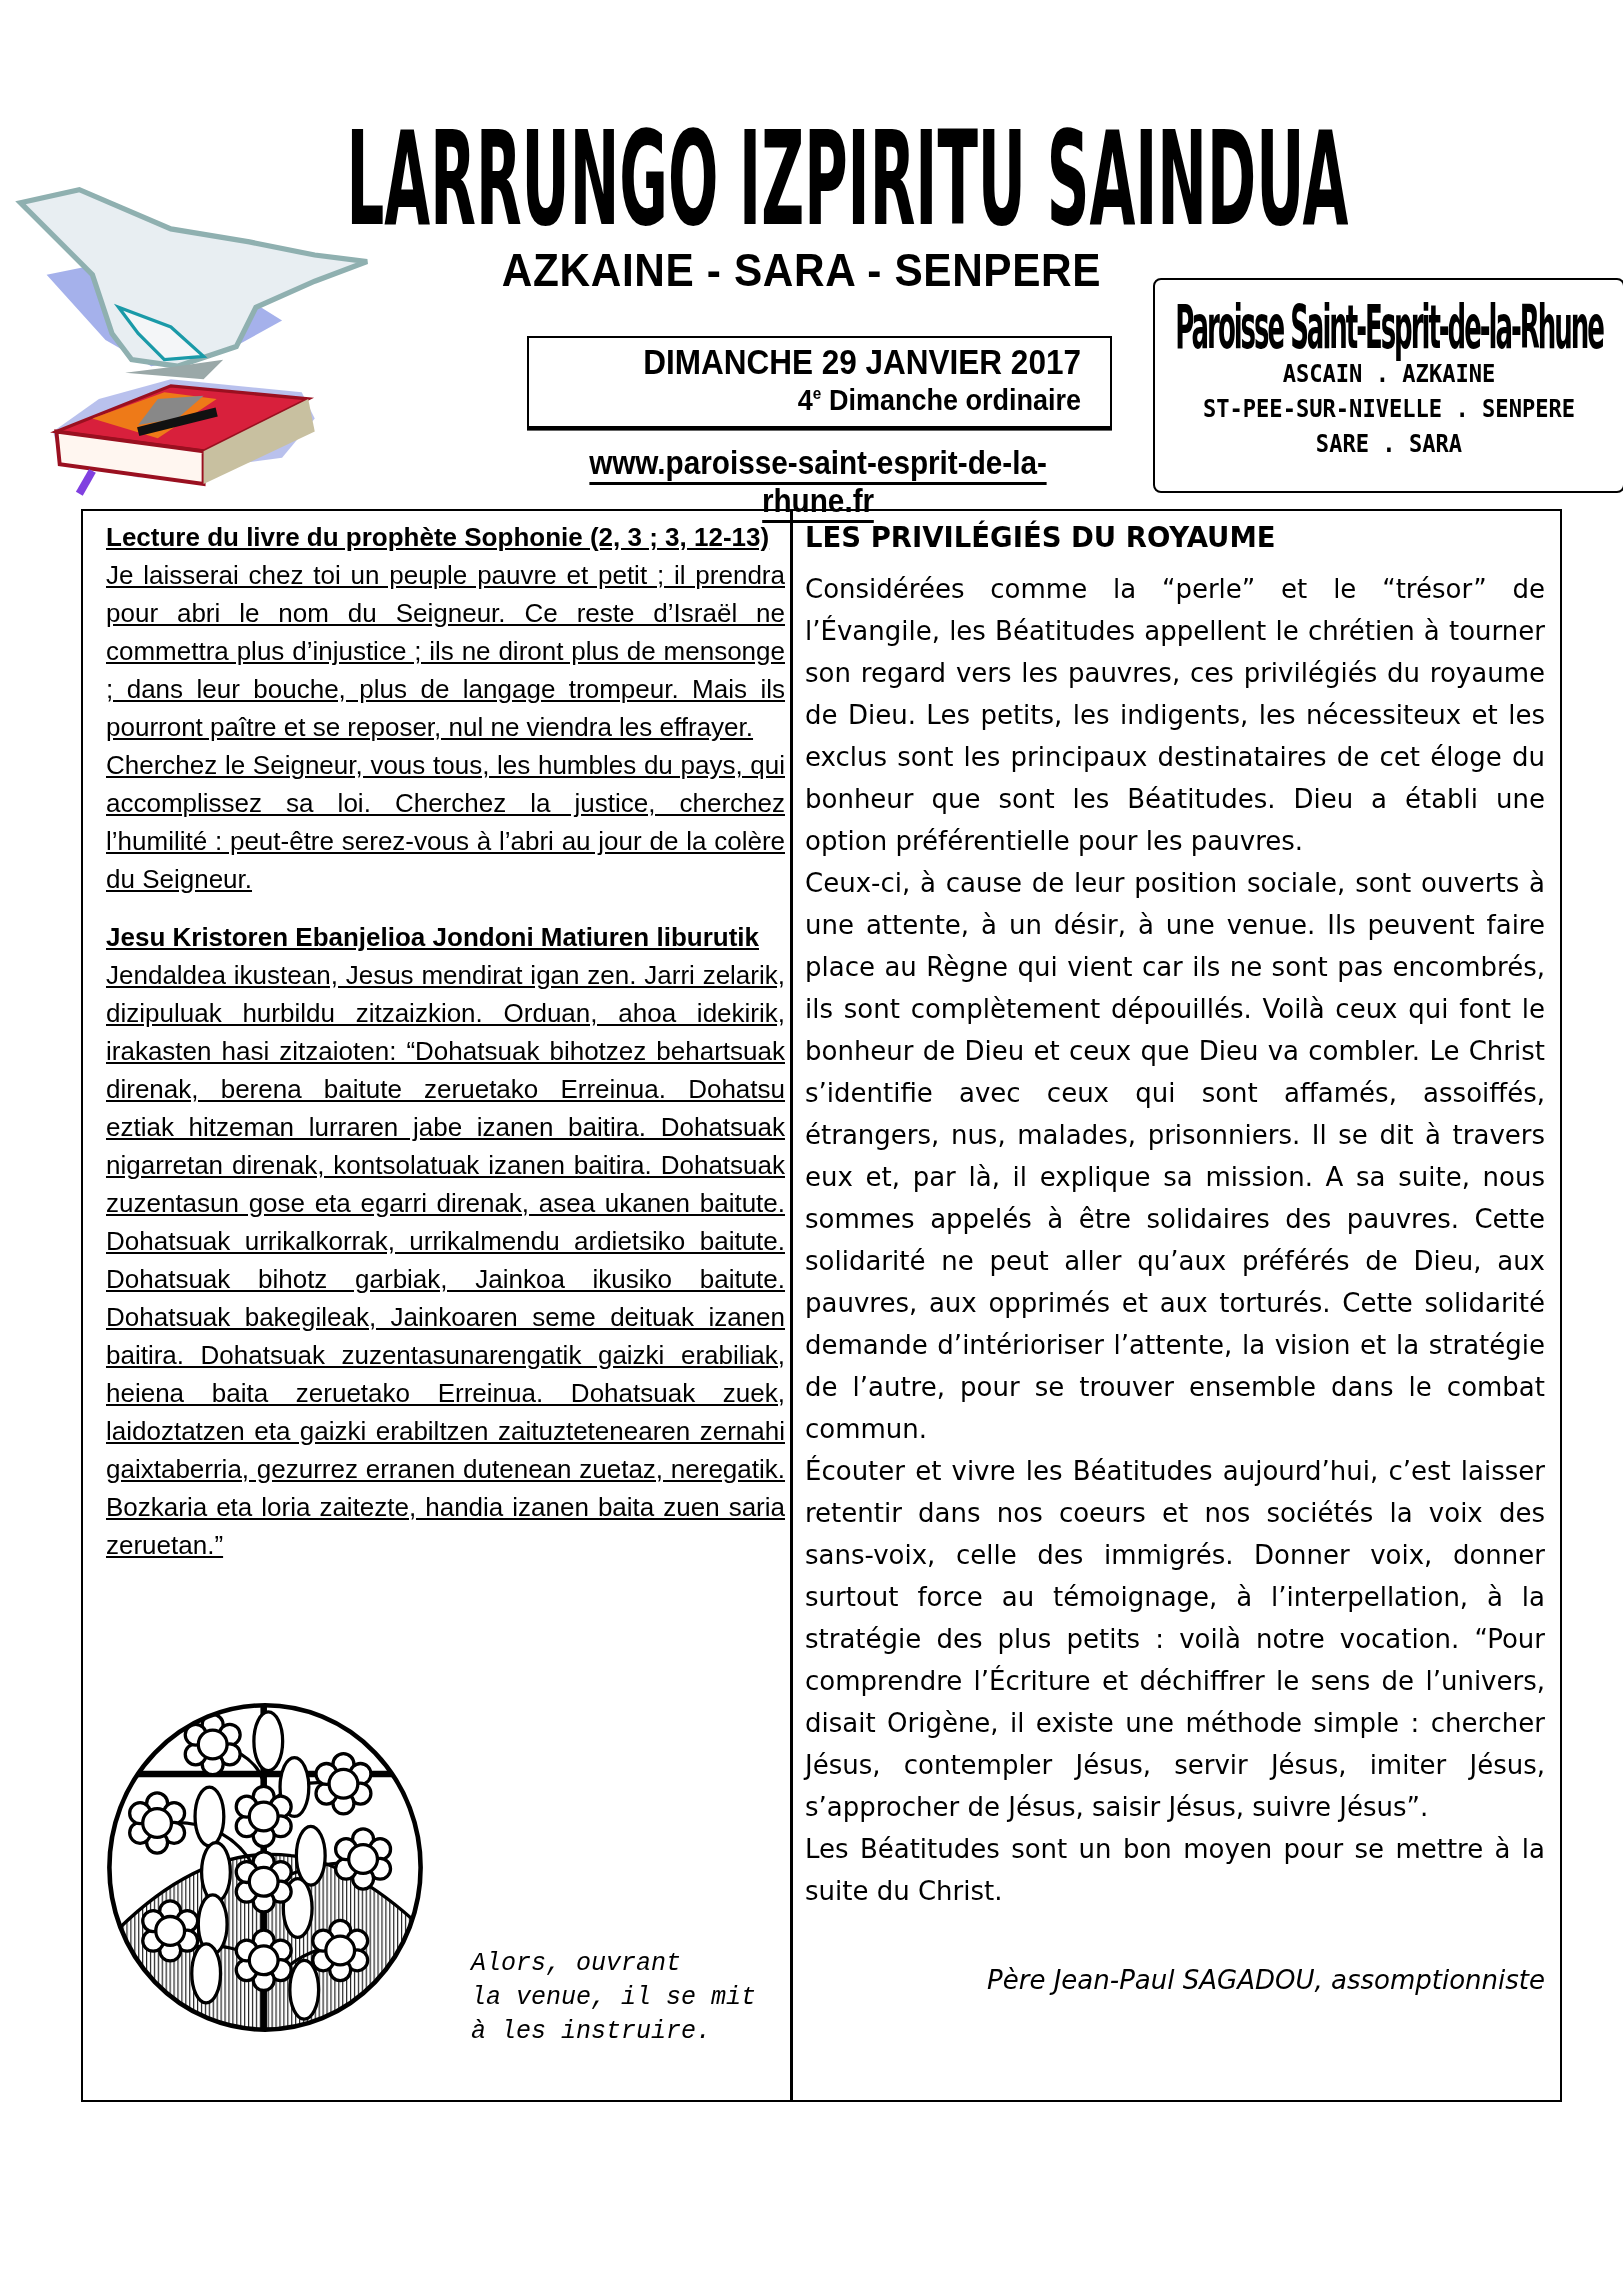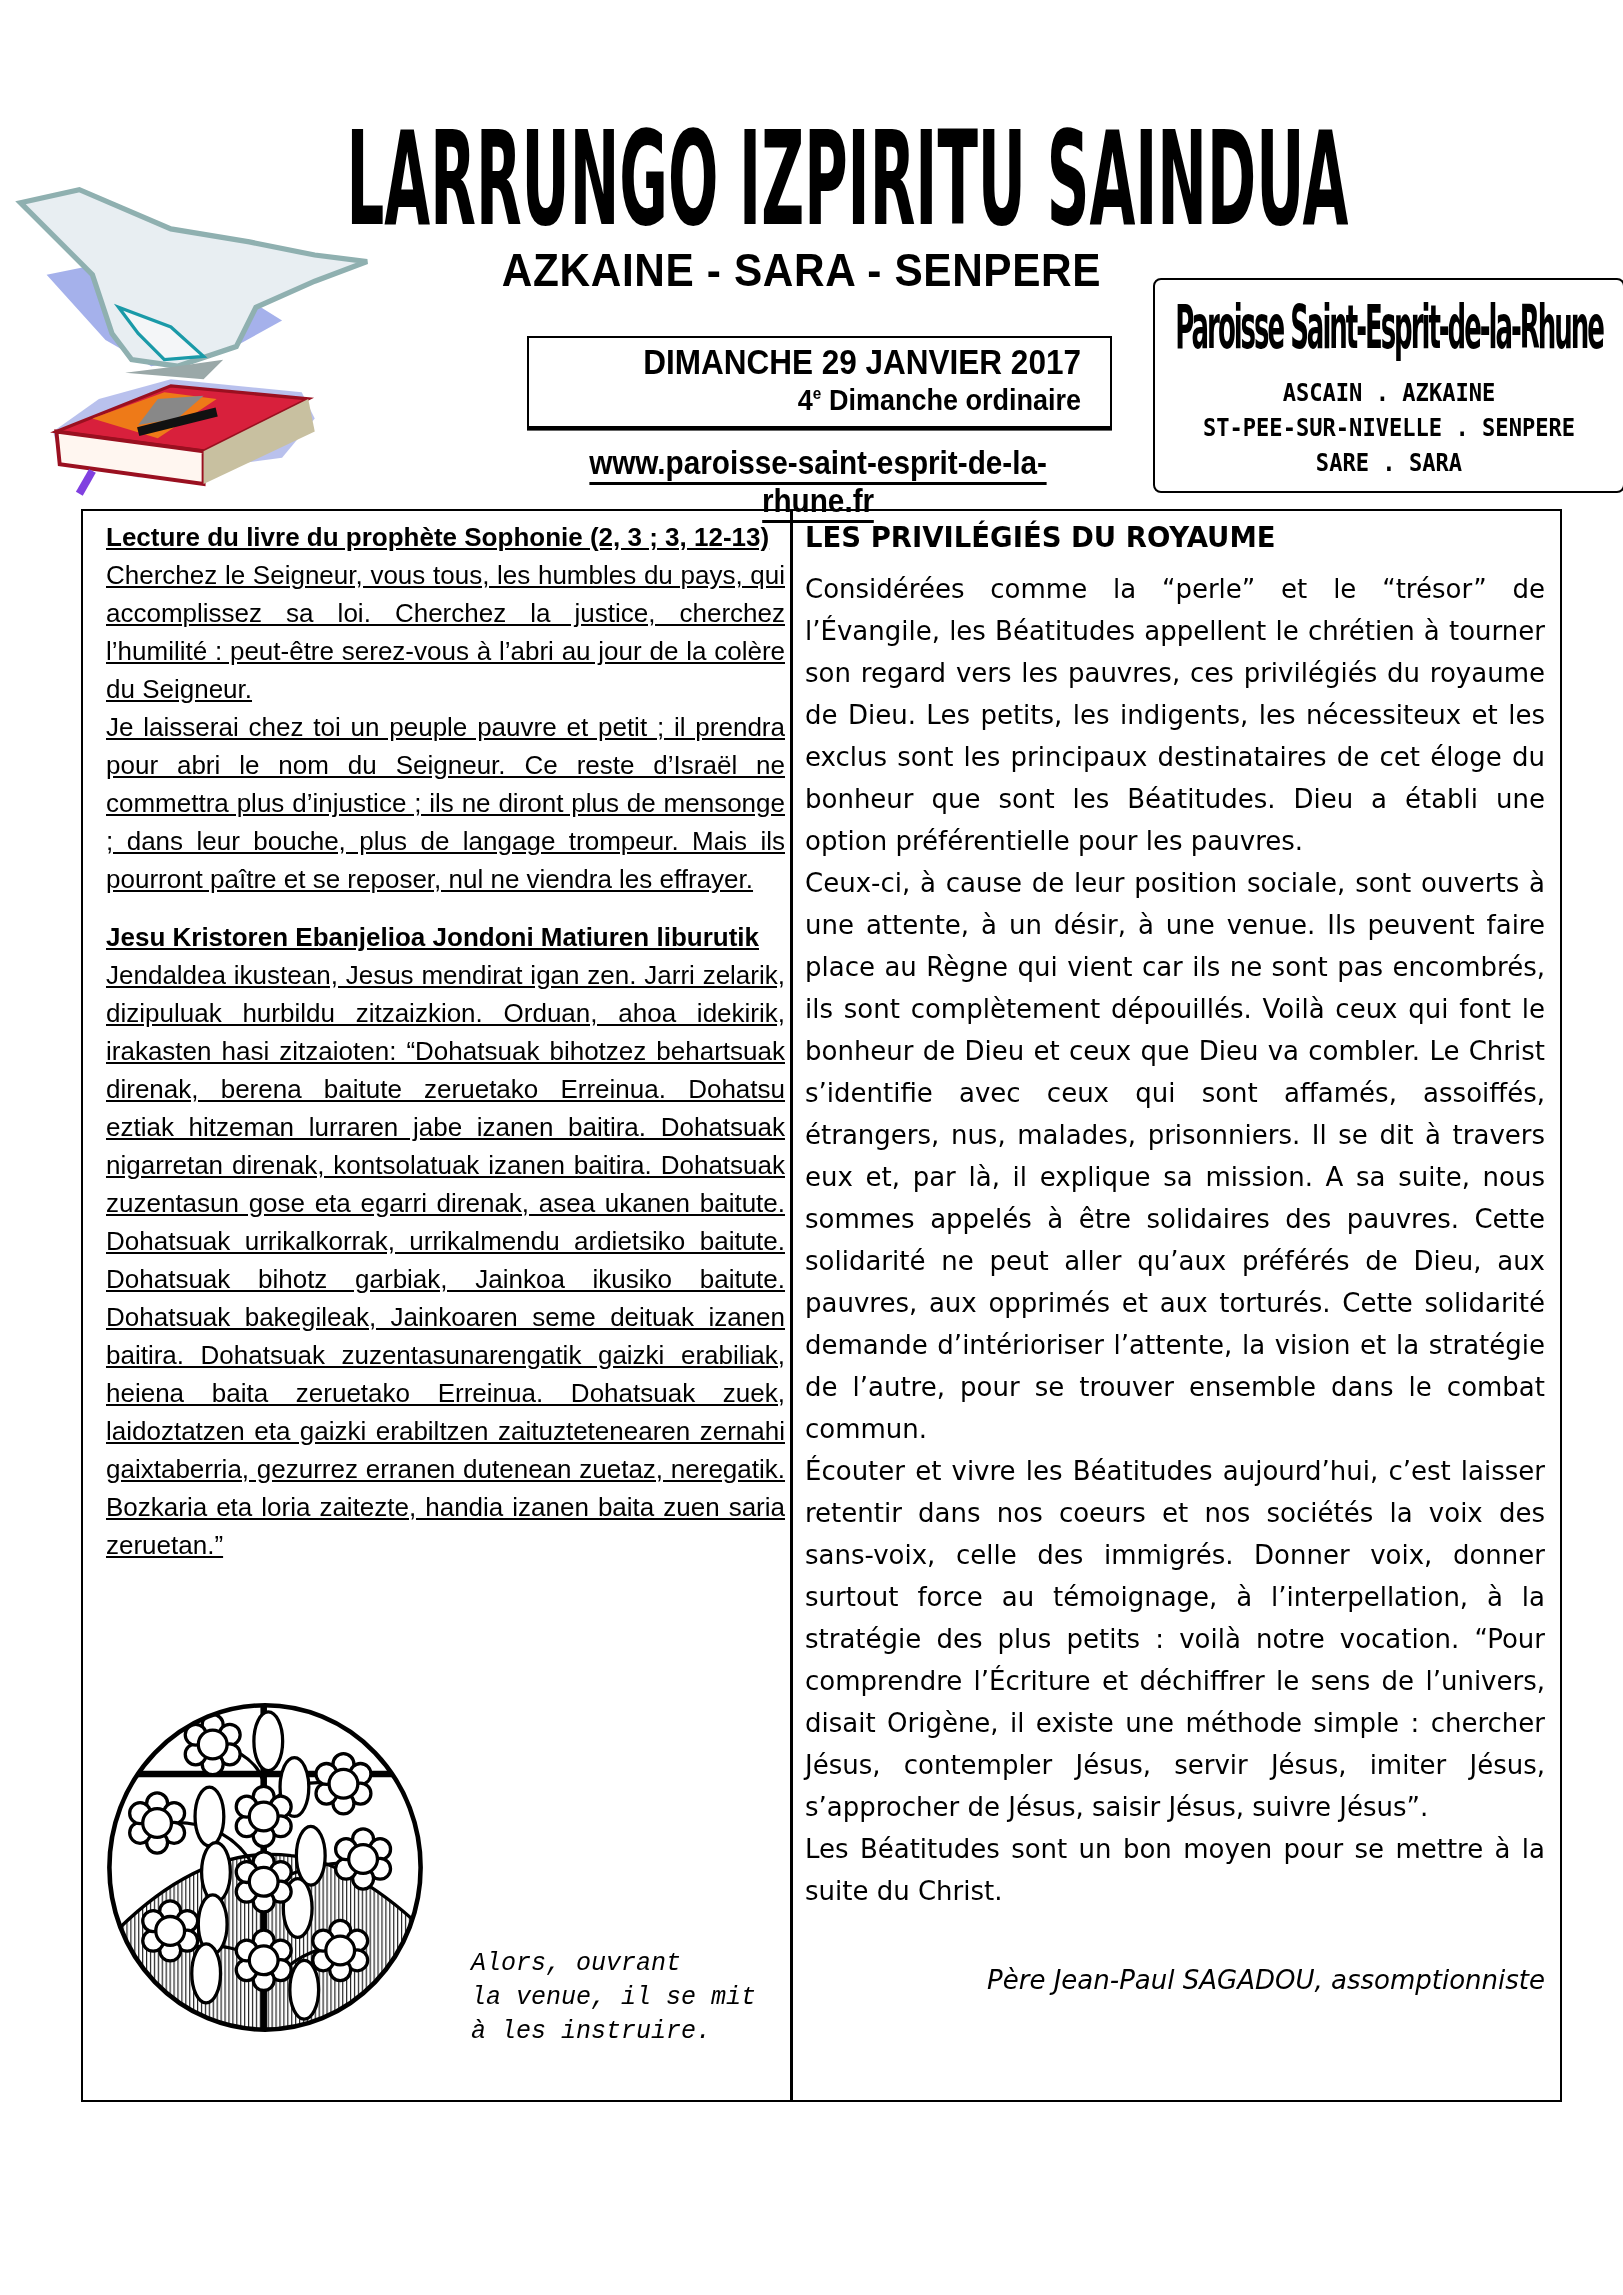--- a/index.html
+++ b/index.html
@@ -11,21 +11,21 @@
   #towns { left:471px; top:243px; width:661px; text-align:center; font-family:"Liberation Sans", sans-serif; font-weight:bold; font-size:46px; letter-spacing:0.7px; transform:scaleX(0.92); }
   #datebox { left:527px; top:336px; width:585px; height:92px; border:2.6px solid #000; box-shadow:0 2.6px 0 #000; box-sizing:border-box; text-align:right; }
   #datebox .d1 { font-weight:bold; font-size:35px; margin-top:3.9px; transform:scaleX(0.9); }
   #datebox .d2 { font-weight:bold; font-size:30px; margin-top:1.3px; transform:scaleX(0.9); }
   #datebox sup { font-size:17px; }
   #website { left:507px; top:444px; width:622px; text-align:center; font-weight:bold; font-size:33px; transform:scaleX(0.9); }
   #website span { border-bottom:3.9px solid #000; padding-bottom:1.3px; }
   #parish { left:1153px; top:278px; width:472px; height:215px; border:2.6px solid #000; border-radius:8px; box-sizing:border-box; text-align:center; }
   #parish .pname { font-family:"DejaVu Sans", sans-serif; font-weight:bold; font-size:42px; letter-spacing:-3.3px; transform:scaleX(0.62) scaleY(1.45); margin-top:22px; white-space:nowrap; margin-left:-131px; margin-right:-131px; }
   #parish .loc { font-family:"DejaVu Sans Mono", monospace; font-weight:bold; font-size:24px; line-height:35px; transform:scaleX(0.92); }
-  #parish .locs { margin-top:25px; }
+  #parish .locs { margin-top:6px; }
   #mainbox { left:81px; top:509px; width:1481px; height:1593px; border:2.6px solid #000; box-sizing:border-box; }
   #divider { left:790px; top:509px; width:2.6px; height:1593px; background:#000; }
   #leftcol { left:106px; top:518px; width:679px; font-family:"Liberation Sans", sans-serif; font-size:26px; line-height:38px; text-align:justify;text-decoration:underline; }
   #leftcol p { margin:0; }
   #leftcol .h { font-weight:bold; }
   #leftcol .gap { height:19.6px; }
   #rightcol { left:805px; top:518px; width:740px; font-family:"DejaVu Sans", sans-serif; font-size:26px; line-height:42px; text-align:justify; transform-origin:0 0; }
   #rightcol p { margin:0; }
   #rightcol .h { font-size:27.5px; margin-bottom:10.5px; line-height:39px;font-weight:bold; }
   #rightcol .sig { text-align:right; font-style:italic;margin-top:47px; }
@@ -73,22 +73,22 @@
     <div class="loc">ST-PEE-SUR-NIVELLE . SENPERE</div>
     <div class="loc">SARE . SARA</div>
   </div>
 </div>
 
 <div id="mainbox" class="abs"></div>
 <div id="divider" class="abs"></div>
 
 <div id="leftcol" class="abs">
   <p class="h">Lecture du livre du prophète Sophonie (2, 3 ; 3, 12-13)</p>
+  <p>Je laisserai chez toi un peuple pauvre et petit ; il prendra pour abri le nom du Seigneur. Ce reste d’Israël ne commettra plus d’injustice ; ils ne diront plus de mensonge ; dans leur bouche, plus de langage trompeur. Mais ils pourront paître et se reposer, nul ne viendra les effrayer.</p>
   <p>Cherchez le Seigneur, vous tous, les humbles du pays, qui accomplissez sa loi. Cherchez la justice, cherchez l’humilité : peut-être serez-vous à l’abri au jour de la colère du Seigneur.</p>
-  <p>Je laisserai chez toi un peuple pauvre et petit ; il prendra pour abri le nom du Seigneur. Ce reste d’Israël ne commettra plus d’injustice ; ils ne diront plus de mensonge ; dans leur bouche, plus de langage trompeur. Mais ils pourront paître et se reposer, nul ne viendra les effrayer.</p>
   <div class="gap"></div>
   <p class="h">Jesu Kristoren Ebanjelioa Jondoni Matiuren liburutik</p>
   <p>Jendaldea ikustean, Jesus mendirat igan zen. Jarri zelarik, dizipuluak hurbildu zitzaizkion. Orduan, ahoa idekirik, irakasten hasi zitzaioten: “Dohatsuak bihotzez behartsuak direnak, berena baitute zeruetako Erreinua. Dohatsu eztiak hitzeman lurraren jabe izanen baitira. Dohatsuak nigarretan direnak, kontsolatuak izanen baitira. Dohatsuak zuzentasun gose eta egarri direnak, asea ukanen baitute. Dohatsuak urrikalkorrak, urrikalmendu ardietsiko baitute. Dohatsuak bihotz garbiak, Jainkoa ikusiko baitute. Dohatsuak bakegileak, Jainkoaren seme deituak izanen baitira. Dohatsuak zuzentasunarengatik gaizki erabiliak, heiena baita zeruetako Erreinua. Dohatsuak zuek, laidoztatzen eta gaizki erabiltzen zaituztetenearen zernahi gaixtaberria, gezurrez erranen dutenean zuetaz, neregatik. Bozkaria eta loria zaitezte, handia izanen baita zuen saria zeruetan.”</p>
 </div>
 
 <svg id="flower" class="abs" viewBox="0 0 520 530">
   <defs>
     <pattern id="hatch" width="6" height="6" patternUnits="userSpaceOnUse">
       <line x1="1" y1="0" x2="1" y2="6" stroke="#000" stroke-width="1.6"></line>
     </pattern>

